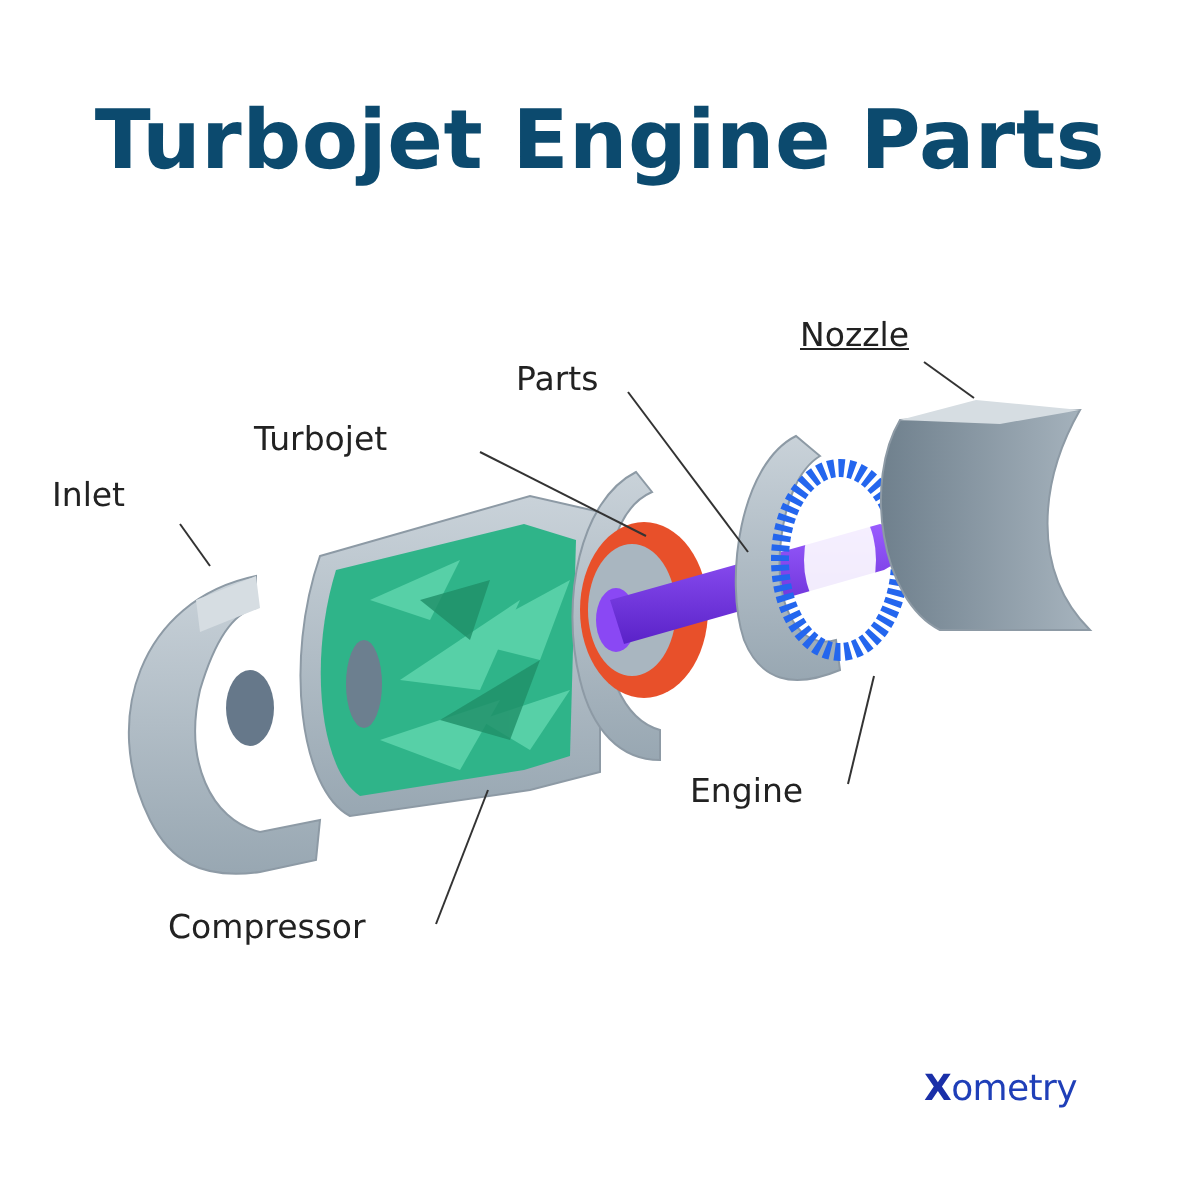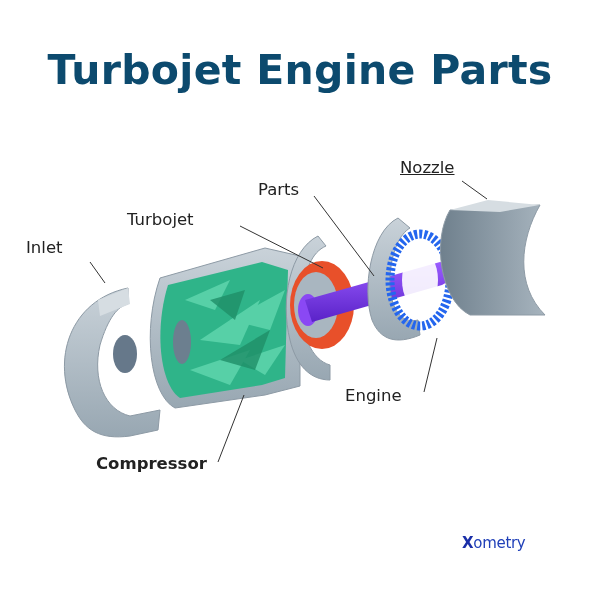--- a/index.html
+++ b/index.html
@@ -1,20 +1,20 @@
 <!DOCTYPE html>
 <html><head>
 <meta charset="utf-8">
 <style>
   html, body { margin:0; padding:0; }
   body { width:600px; height:600px; background:#ffffff; position:relative; overflow:hidden; font-family:"DejaVu Sans", sans-serif; }
   .title { position:absolute; left:0; top:46px; width:600px; text-align:center; font-weight:bold; font-size:41px; color:#0c4a6e; letter-spacing:0.3px; font-family:"DejaVu Sans", sans-serif; }
   .label { position:absolute; font-size:16.5px; color:#222; font-family:"DejaVu Sans", sans-serif; }
   svg.diagram { position:absolute; left:0; top:0; }
-  .logo { position:absolute; left:462px; top:534px; font-size:15px; color:#1f3fb8; font-family:"DejaVu Sans", sans-serif; letter-spacing:-0.3px; }
+  .logo { position:absolute; left:462px; top:534px; font-size:18px; color:#1f3fb8; font-family:"DejaVu Sans", sans-serif; letter-spacing:-0.3px; }
   .logo .x { font-weight:bold; color:#1a2fa8; }
 </style>
 </head>
 <body>
 
 <div class="title">Turbojet Engine Parts</div>
 
 <svg class="diagram" width="600" height="600" viewBox="0 0 600 600">
   <defs>
     <linearGradient id="gCase" x1="0" y1="0" x2="0" y2="1">
@@ -81,16 +81,16 @@
     <line x1="462" y1="181" x2="487" y2="199"></line>
     <line x1="218" y1="462" x2="244" y2="395"></line>
     <line x1="424" y1="392" x2="437" y2="338"></line>
   </g>
 </svg>
 
 <div class="label" style="left:26px;top:238px;">Inlet</div>
 <div class="label" style="left:127px;top:210px;">Turbojet</div>
 <div class="label" style="left:258px;top:180px;">Parts</div>
 <div class="label" style="left:400px;top:158px;text-decoration:underline;">Nozzle</div>
-<div class="label" style="left:96px;top:454px;font-weight:bold;">Compressor</div>
+<div class="label" style="left:84px;top:454px;">Compressor</div>
 <div class="label" style="left:345px;top:386px;">Engine</div>
 
 <div class="logo"><span class="x">X</span><span>ometry</span></div>
 
 </body></html>

